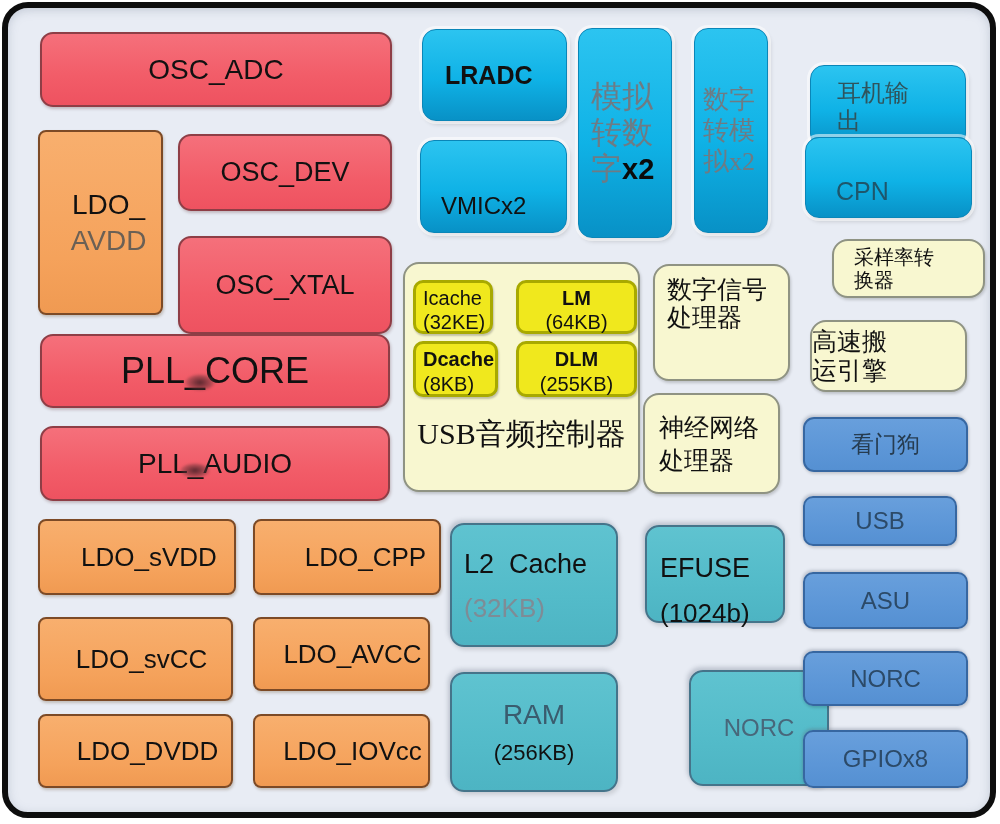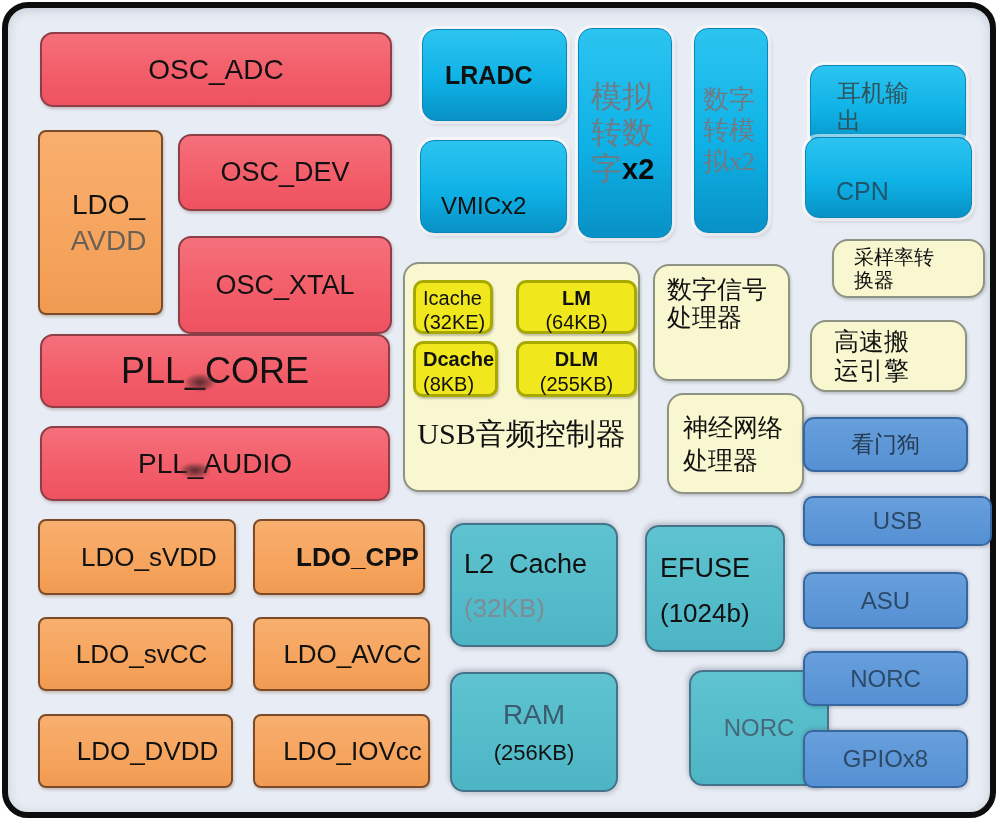--- a/index.html
+++ b/index.html
@@ -60,24 +60,24 @@
   <div class="smudge" style="left:185px;top:374px;width:30px;height:17px;"></div>
   <div class="smudge" style="left:180px;top:463px;width:30px;height:15px;"></div>
 
   <div class="blk orange vcenter" style="left:38px;top:130px;width:125px;height:185px;font-size:28px;padding-left:16px;line-height:36px;">
     <span class="ln">LDO_</span>
     <span class="ln" style="color:#6B6055;">AVDD</span>
   </div>
   <div class="blk orange vcenter" style="left:38px;top:519px;width:198px;height:76px;font-size:26px;padding-left:24px;">
     <span>LDO_sVDD</span>
   </div>
-  <div class="blk orange vcenter" style="left:253px;top:519px;width:172px;height:76px;font-size:26px;padding-left:37px;font-weight:bold;">
+  <div class="blk orange vcenter" style="left:253px;top:519px;width:188px;height:76px;font-size:26px;padding-left:37px;">
     <span>LDO_CPP</span>
   </div>
-  <div class="blk orange vcenter" style="left:38px;top:617px;width:195px;height:74px;font-size:26px;padding-left:12px;">
+  <div class="blk orange vcenter" style="left:38px;top:617px;width:195px;height:84px;font-size:26px;padding-left:12px;">
     <span>LDO_svCC</span>
   </div>
   <div class="blk orange vcenter" style="left:253px;top:617px;width:177px;height:74px;font-size:26px;padding-left:22px;">
     <span>LDO_AVCC</span>
   </div>
   <div class="blk orange vcenter" style="left:38px;top:714px;width:195px;height:74px;font-size:26px;padding-left:24px;">
     <span>LDO_DVDD</span>
   </div>
   <div class="blk orange vcenter" style="left:253px;top:714px;width:177px;height:74px;font-size:26px;padding-left:22px;">
     <span>LDO_IOVcc</span>
@@ -123,53 +123,53 @@
     <div class="blk yellow" style="left:111px;top:77px;width:121px;height:56px;font-size:20px;line-height:25px;padding-top:3px;text-align:center;">
       <span class="ln" style="font-weight:700;">DLM</span>
       <span class="ln">(255KB)</span>
     </div>
     <div class="serif" style="position:absolute;left:0;top:150px;width:100%;text-align:center;font-size:30px;">USB音频控制器</div>
   </div>
   <div class="blk cream serif" style="left:653px;top:264px;width:137px;height:117px;font-size:25px;line-height:28px;padding:10px 0 0 12px;">
     <span class="ln">数字信号</span>
     <span class="ln">处理器</span>
   </div>
-  <div class="blk cream vcenter serif" style="left:667px;top:393px;width:137px;height:101px;font-size:25px;line-height:33px;padding-left:14px;">
+  <div class="blk cream vcenter serif" style="left:643px;top:393px;width:137px;height:101px;font-size:25px;line-height:33px;padding-left:14px;">
     <span class="ln">神经网络</span>
     <span class="ln">处理器</span>
   </div>
   <div class="blk cream vcenter serif" style="left:812px;top:239px;width:153px;height:59px;font-size:20px;line-height:23px;padding-left:20px;margin-left:20px;">
     <span class="ln">采样率转</span>
     <span class="ln">换器</span>
   </div>
-  <div class="blk cream vcenter serif" style="left:810px;top:320px;width:157px;height:72px;font-size:25px;line-height:29px;padding-left:22px;">
+  <div class="blk cream vcenter serif" style="left:810px;top:320px;width:157px;height:72px;font-size:25px;line-height:29px;">
     <span class="ln">高速搬</span>
     <span class="ln">运引擎</span>
   </div>
 
   <div class="blk teal" style="left:450px;top:523px;width:168px;height:124px;padding:24px 0 0 12px;">
     <span class="ln pre" style="font-size:27px;">L2  Cache</span>
     <span class="ln" style="font-size:26px;color:#7E8C96;margin-top:13px;">(32KB)</span>
   </div>
-  <div class="blk teal" style="left:645px;top:525px;width:140px;height:127px;padding:26px 0 0 13px;">
+  <div class="blk teal" style="left:645px;top:525px;width:140px;height:98px;padding:26px 0 0 13px;">
     <span class="ln" style="font-size:27px;">EFUSE</span>
     <span class="ln" style="font-size:26px;margin-top:14px;">(1024b)</span>
   </div>
   <div class="blk teal vcenter" style="left:450px;top:672px;width:168px;height:120px;text-align:center;">
     <span class="ln" style="font-size:28px;color:#3A5C6E;">RAM</span>
     <span class="ln" style="font-size:22px;margin-top:9px;">(256KB)</span>
   </div>
   <div class="blk teal center" style="left:645px;top:670px;width:140px;height:116px;font-size:24px;color:#48677A;margin-left:44px;">
     <span>NORC</span>
   </div>
 
   <div class="blk blue center serif" style="left:803px;top:417px;width:165px;height:55px;font-size:23px;color:#263C50;border-radius:11px;">
     <span>看门狗</span>
   </div>
-  <div class="blk blue center" style="left:803px;top:496px;width:189px;height:50px;font-size:24px;color:#2C4A68;">
+  <div class="blk blue center" style="left:803px;top:496px;width:154px;height:50px;font-size:24px;color:#2C4A68;">
     <span>USB</span>
   </div>
   <div class="blk blue center" style="left:803px;top:572px;width:165px;height:57px;font-size:24px;color:#2C4A68;">
     <span>ASU</span>
   </div>
   <div class="blk blue center" style="left:803px;top:651px;width:165px;height:55px;font-size:24px;color:#2C4A68;">
     <span>NORC</span>
   </div>
   <div class="blk blue center" style="left:803px;top:730px;width:165px;height:58px;font-size:24px;color:#2C4A68;">
     <span>GPIOx8</span>

